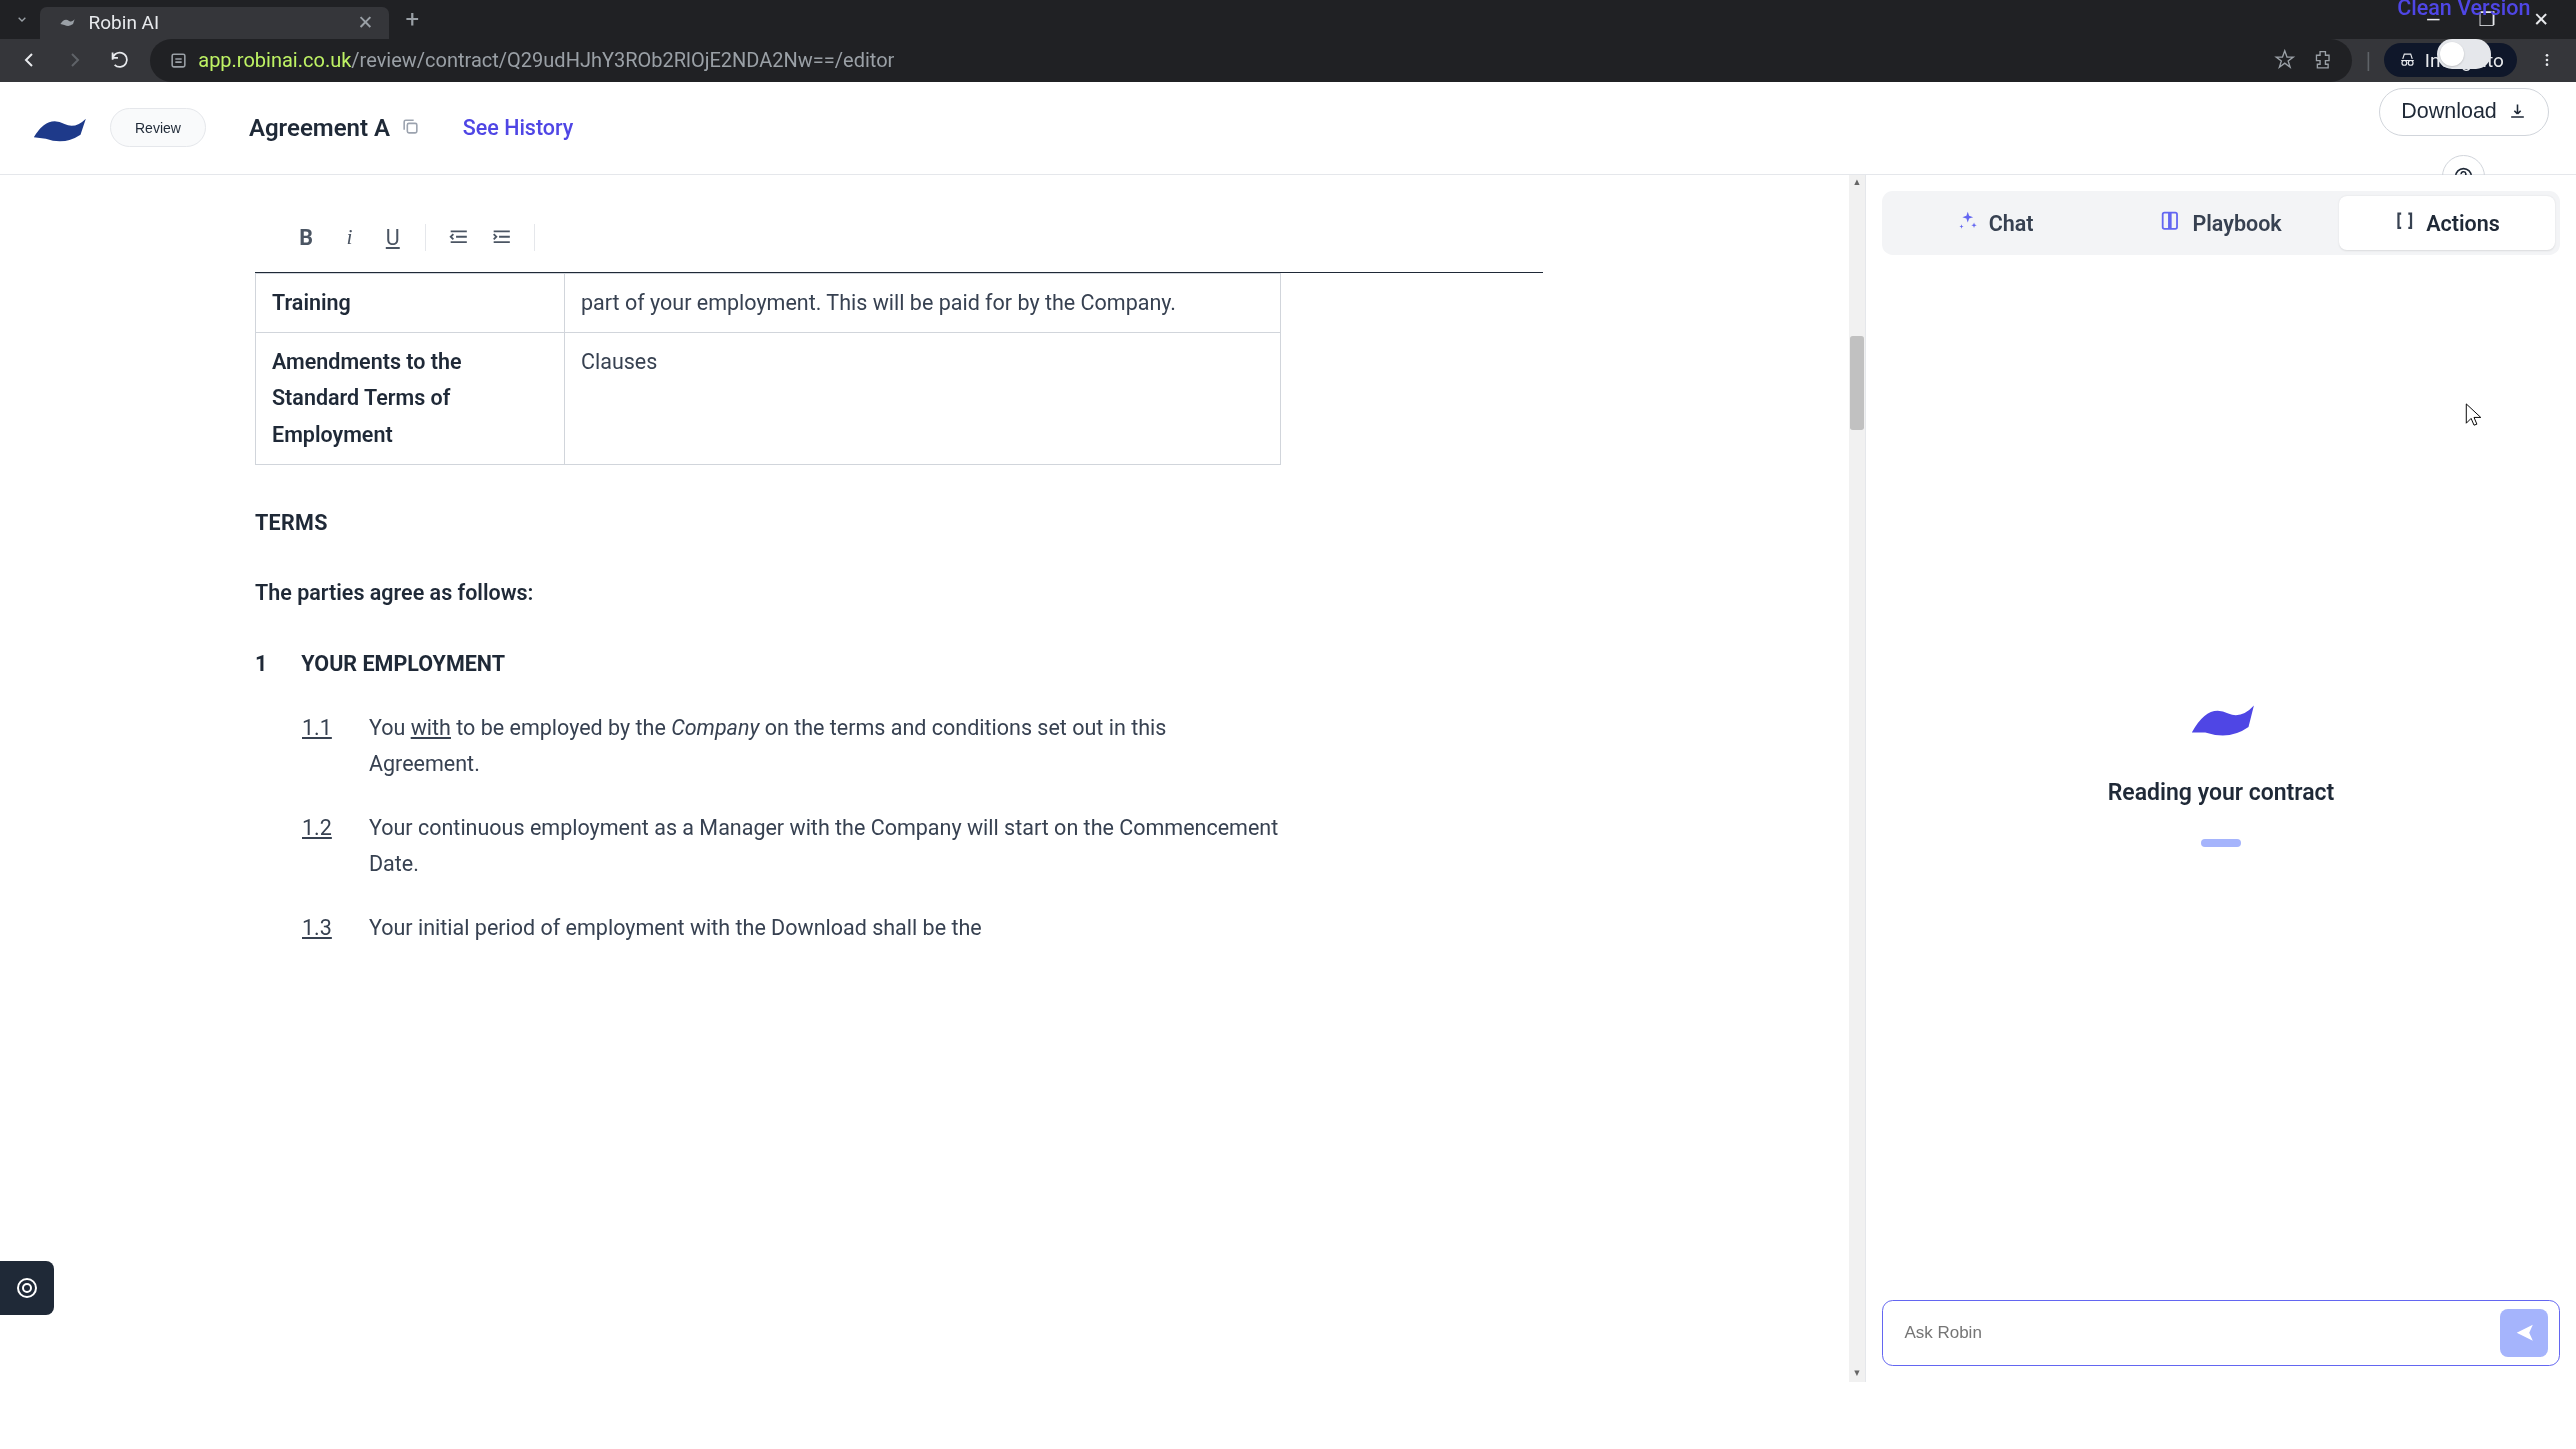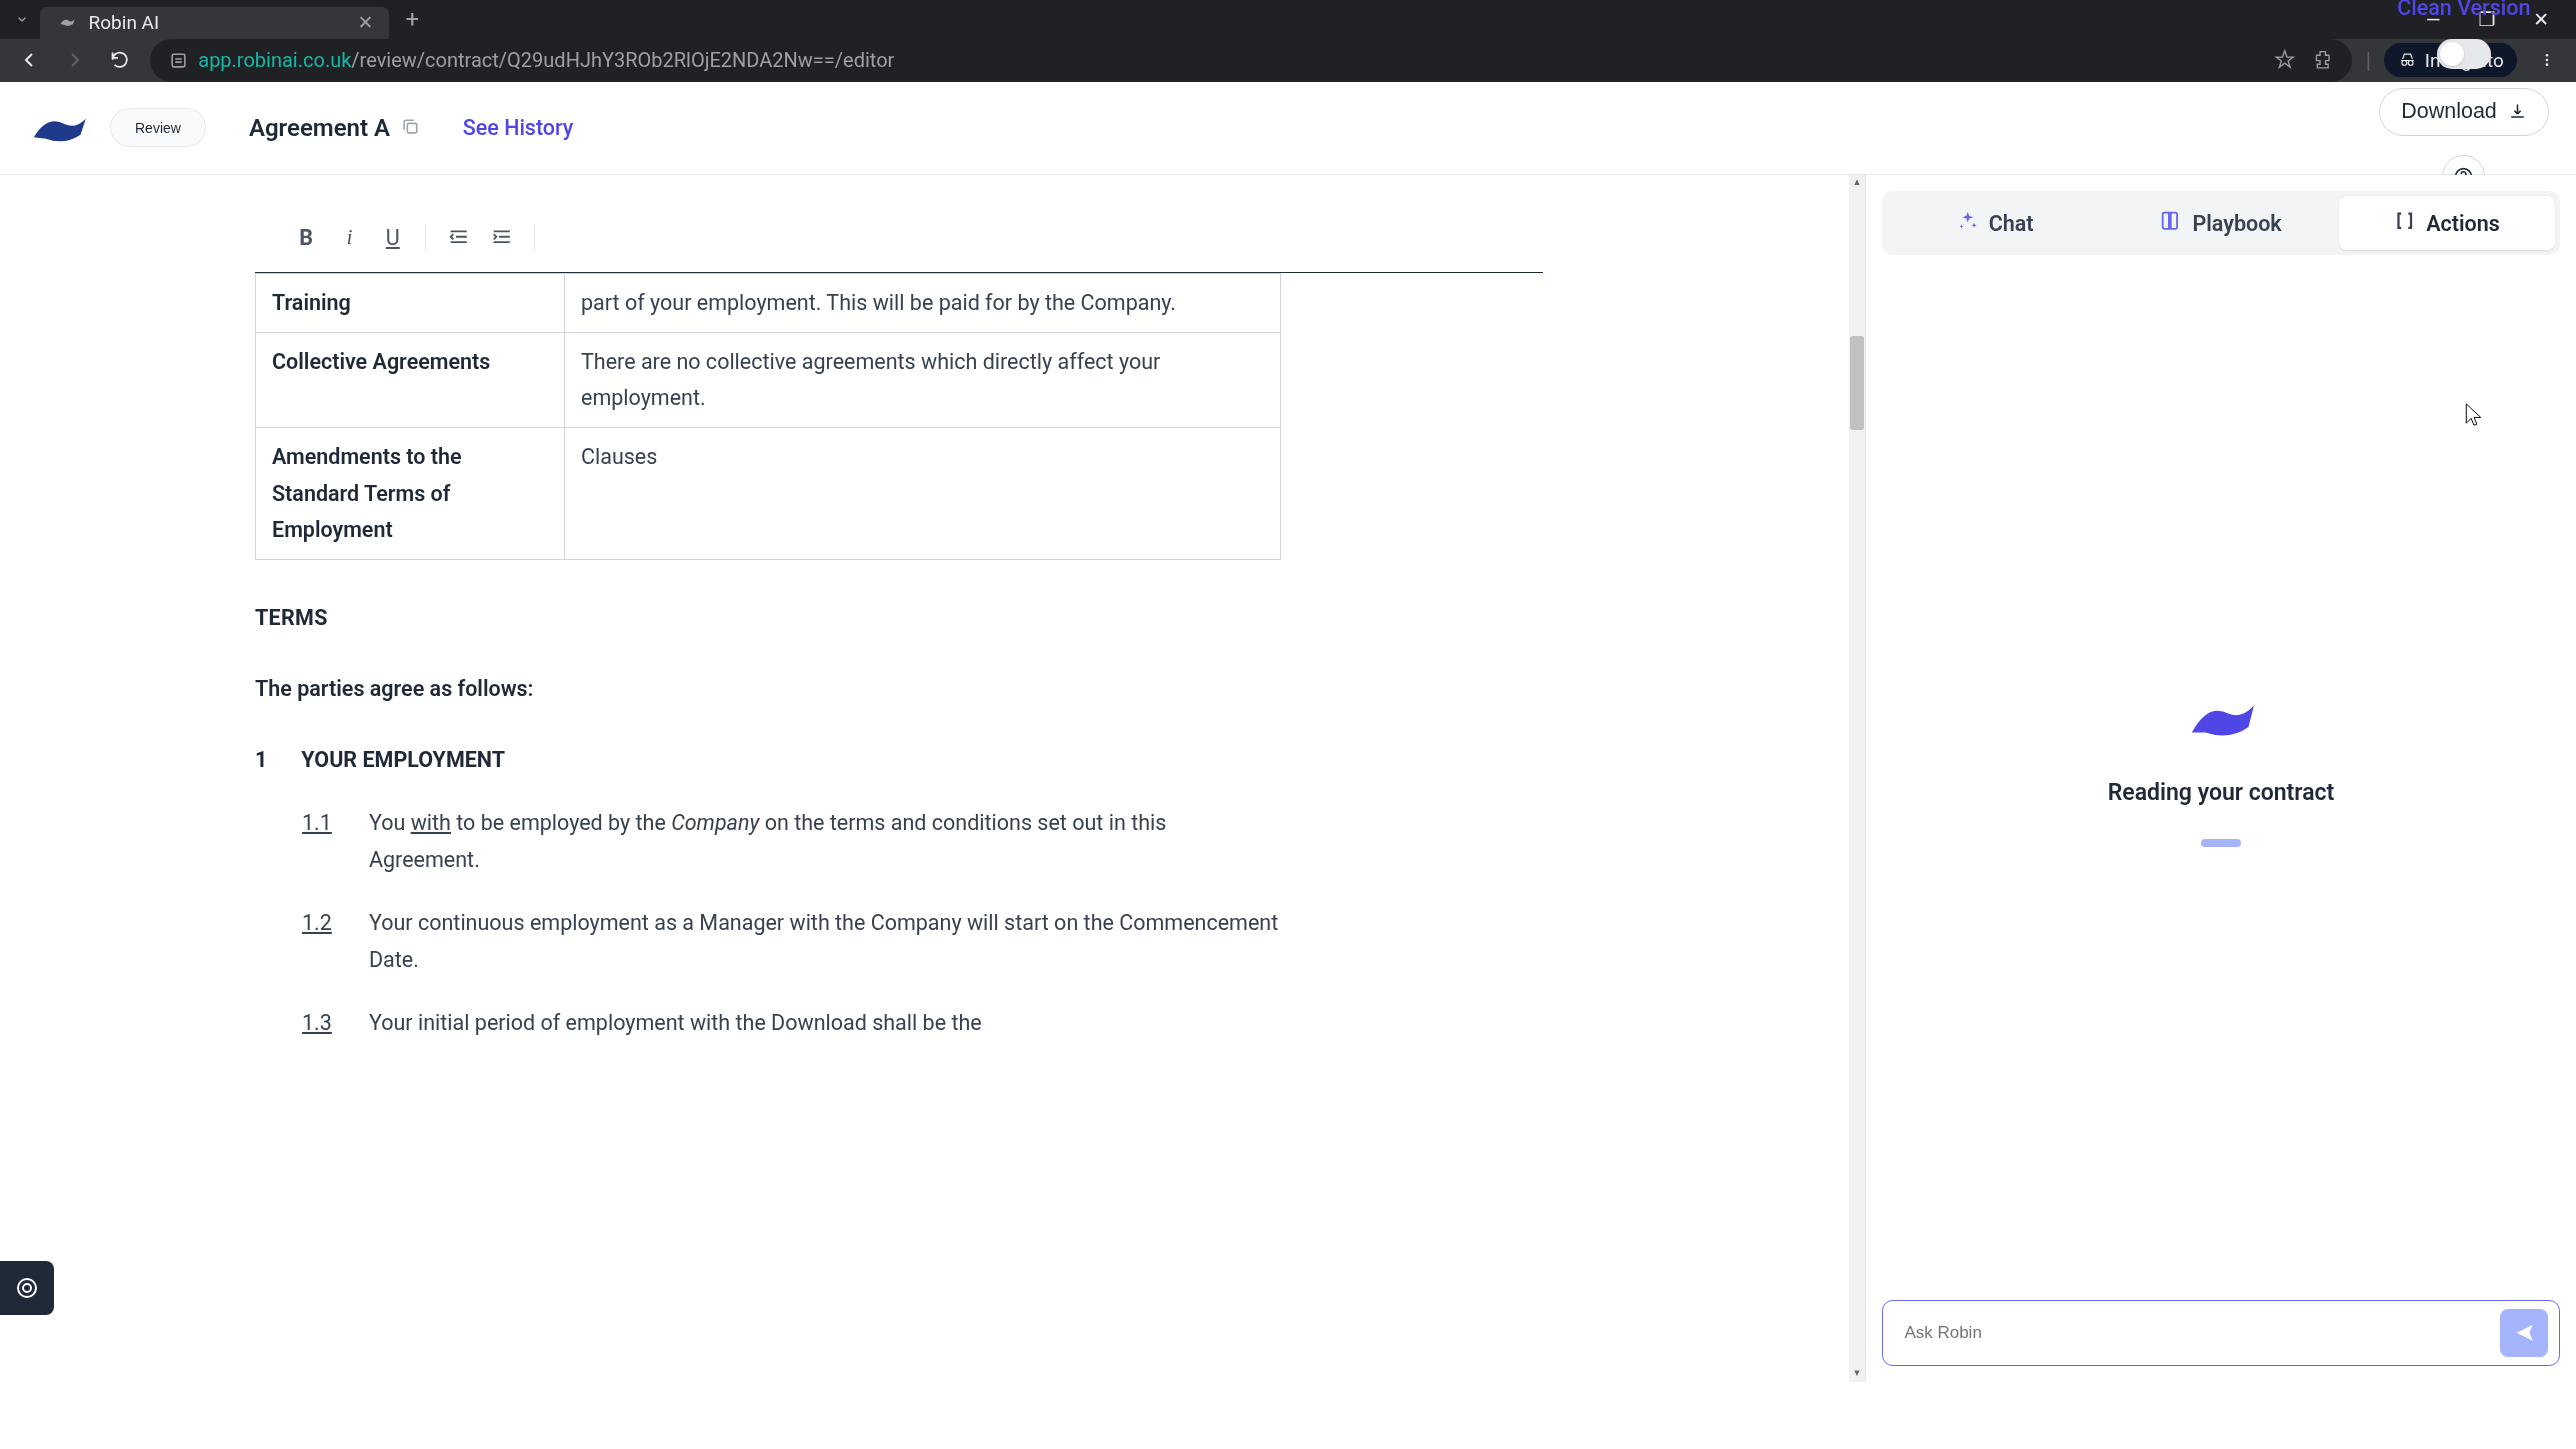--- a/index.html
+++ b/index.html
@@ -14,21 +14,21 @@
 .tab-close { color: #9aa0a6; font-size: 19px; margin-left: auto; cursor: pointer; }
 .new-tab { color: #9aa0a6; font-size: 24px; margin-left: 10.7px; cursor: pointer; }
 .window-controls { margin-left: auto; display: flex; gap: 27px; color: #e8eaed; font-size: 19px; padding-right: 13.4px; }
 .window-controls span { cursor: pointer; width: 27px; text-align: center; }
 
 .nav-bar { background: #35363a; height: 67px; display: flex; align-items: center; padding: 0 13.4px; gap: 13.4px; }
 .nav-btn { color: #e8eaed; width: 32px; height: 32px; display: flex; align-items: center; justify-content: center; cursor: pointer; font-size: 24px; }
 .nav-btn.disabled { color: #5f6368; }
 .url-bar { flex: 1; background: #202124; border-radius: 27px; height: 43px; display: flex; align-items: center; padding: 0 19px; color: #9aa0a6; font-size: 20px; gap: 10.7px; }
 .url-text { color: #e8eaed; }
-.url-domain { color: #14b8a6; }
+.url-domain { color: #bef264; }
 .url-path { color: #9aa0a6; }
 .url-actions { margin-left: auto; display: flex; gap: 16px; align-items: center; }
 .incognito-badge { background: #0f172a; border-radius: 20px; padding: 5.4px 13.4px; display: flex; align-items: center; gap: 8px; color: #e8eaed; font-size: 19px; }
 
 
 .app-header { height: 94px; border-bottom: 0.7px solid #e5e7eb; display: flex; align-items: center; padding: 0 27px; gap: 16px; background: #fff; }
 .logo { width: 67px; height: 40px; display: flex; align-items: center; }
 .pill-btn { padding: 10.7px 24px; border-radius: 27px; font-size: 14px; font-weight: 500; cursor: pointer; border: 0.7px solid #e5e7eb; background: #f9fafb; color: #1f2937; }
 .doc-title { font-size: 24px; font-weight: 600; color: #1f2937; margin-left: 27px; display: flex; align-items: center; gap: 10.7px; }
 .copy-icon { color: #9ca3af; cursor: pointer; }
@@ -229,24 +229,20 @@
     </div>
 
     <div class="doc-content">
       <table class="doc-table">
         <tbody>
             <tr>
           <td>Training</td>
           <td>part of your employment. This will be paid for by the Company.</td>
         </tr>
         <tr>
-          <td>Collective Agreements</td>
-          <td>There are no collective agreements which directly affect your employment.</td>
-        </tr>
-        <tr>
           <td>Amendments to the Standard Terms of Employment</td>
           <td>Clauses</td>
         </tr>
       </tbody>
         </table>
 
       <div class="section-title">TERMS</div>
       <div class="intro-text">The parties agree as follows:</div>
 
       <div class="clause-heading">

